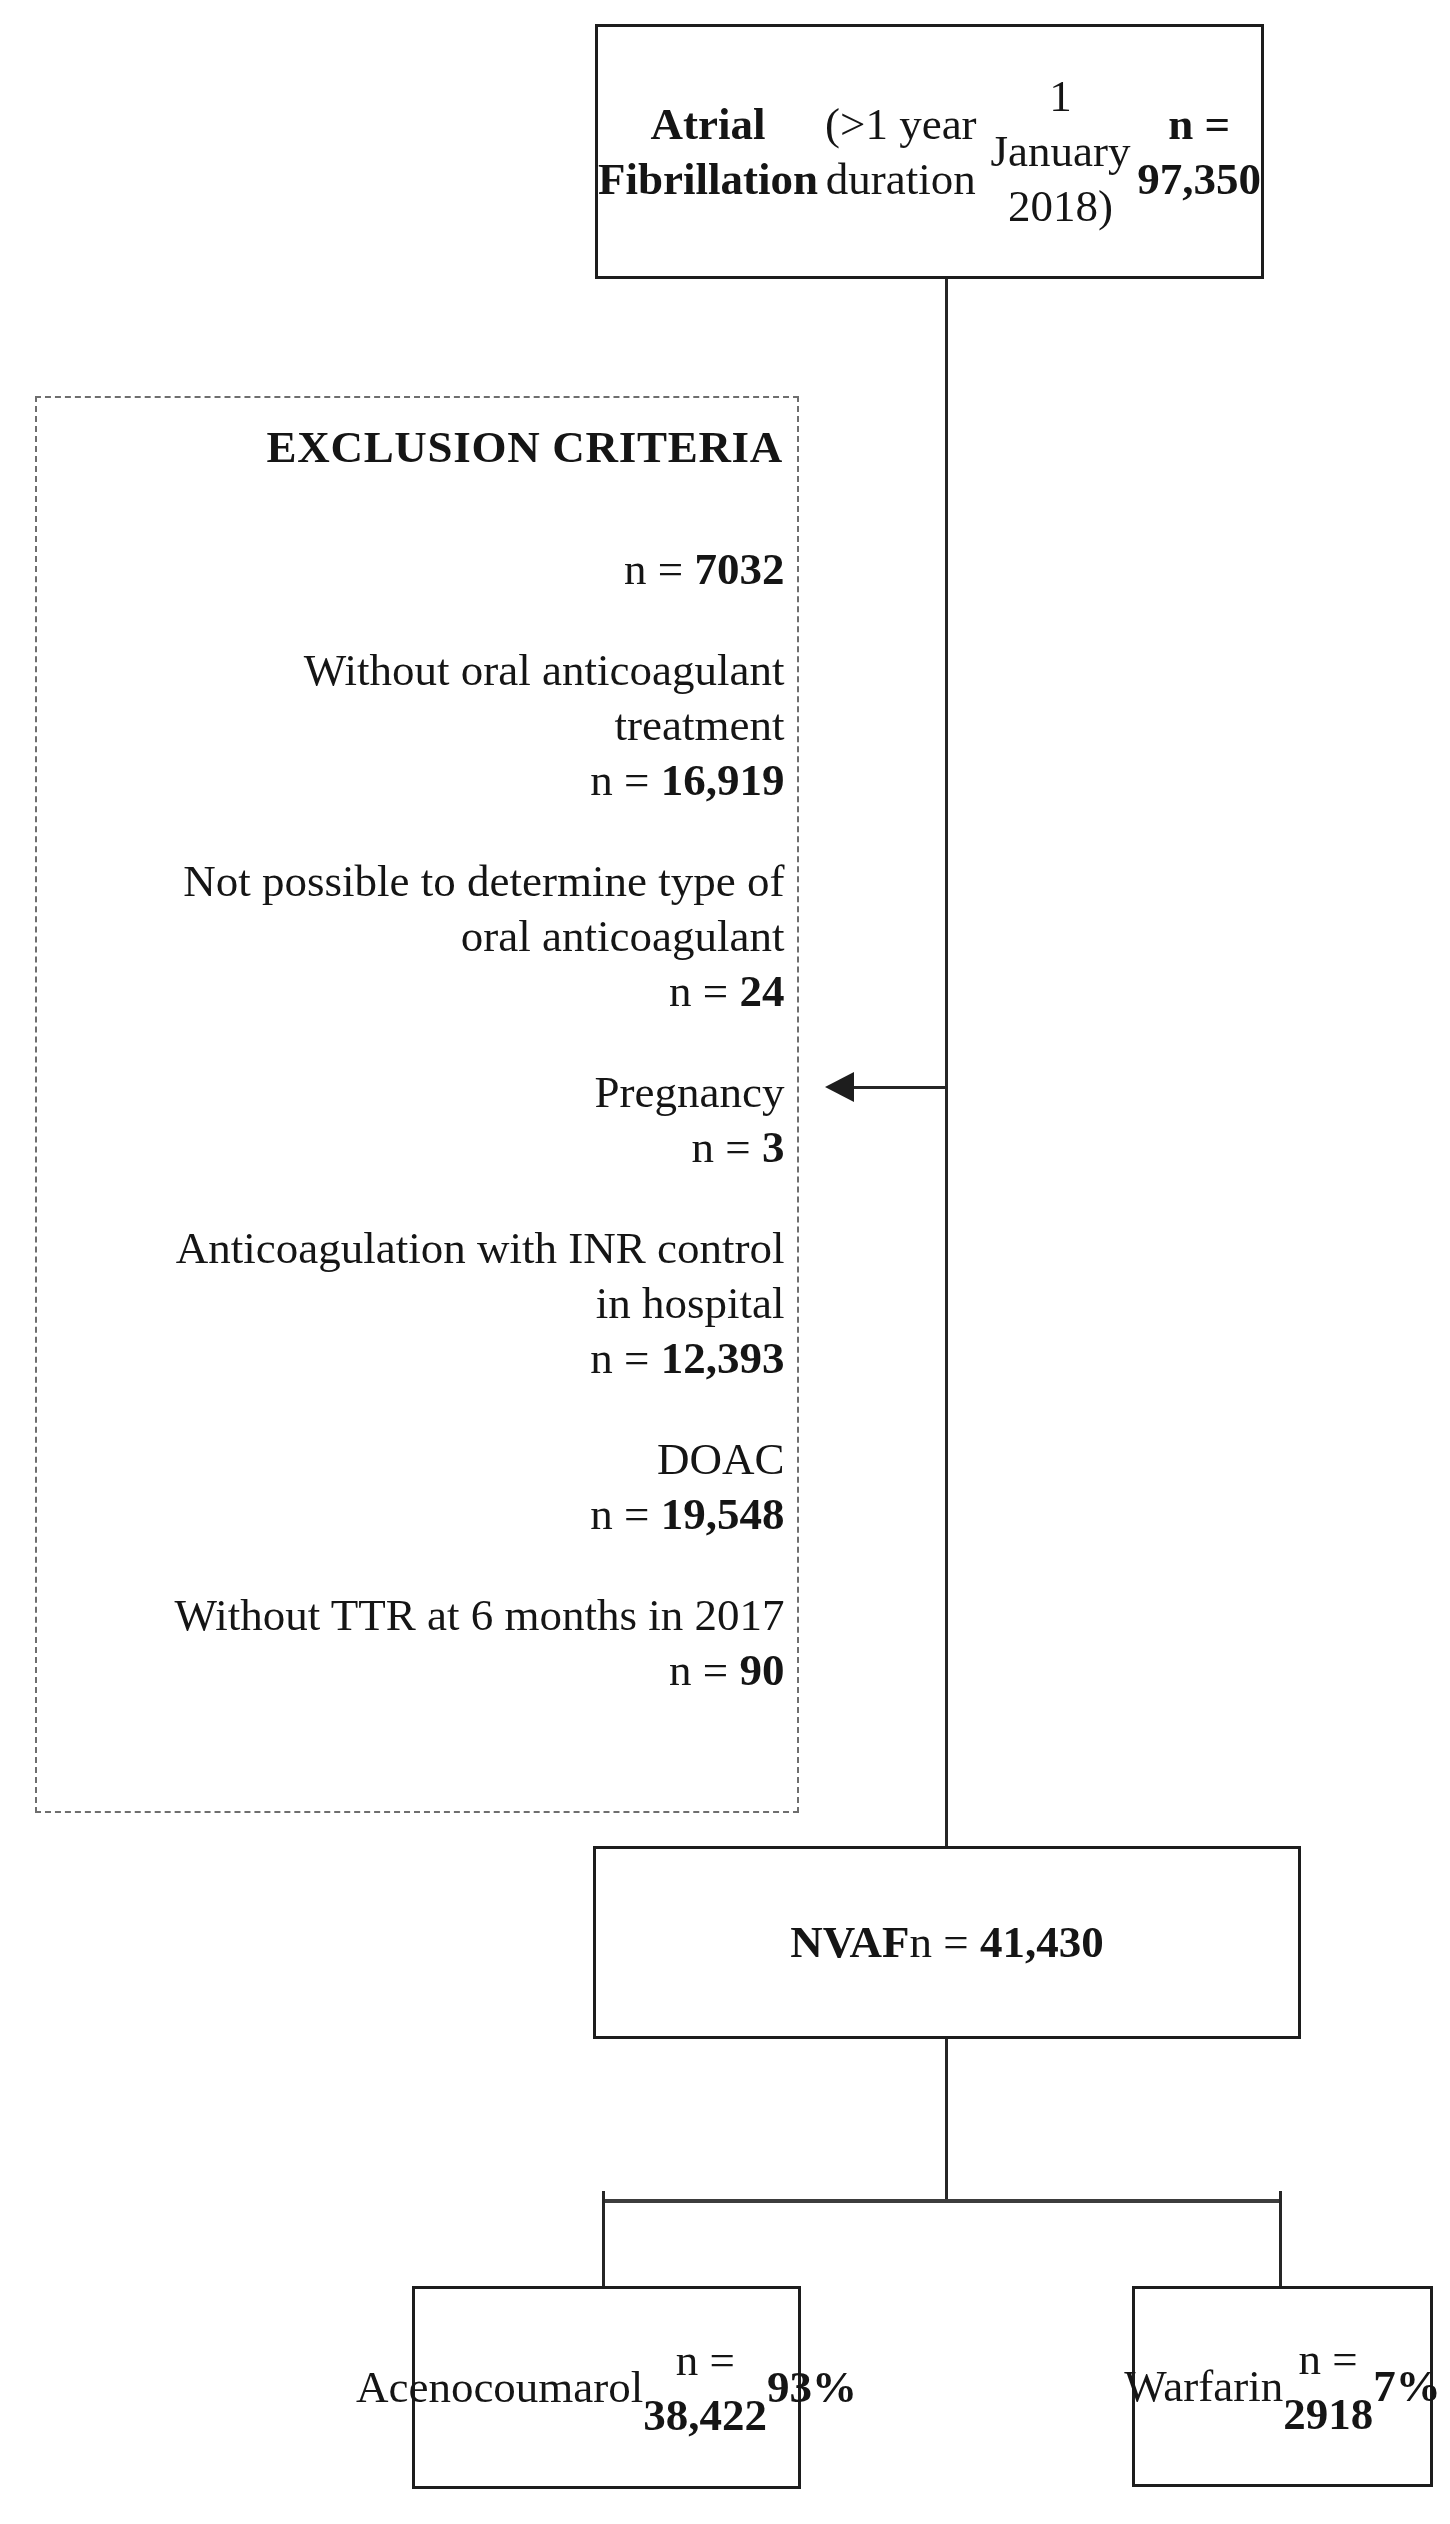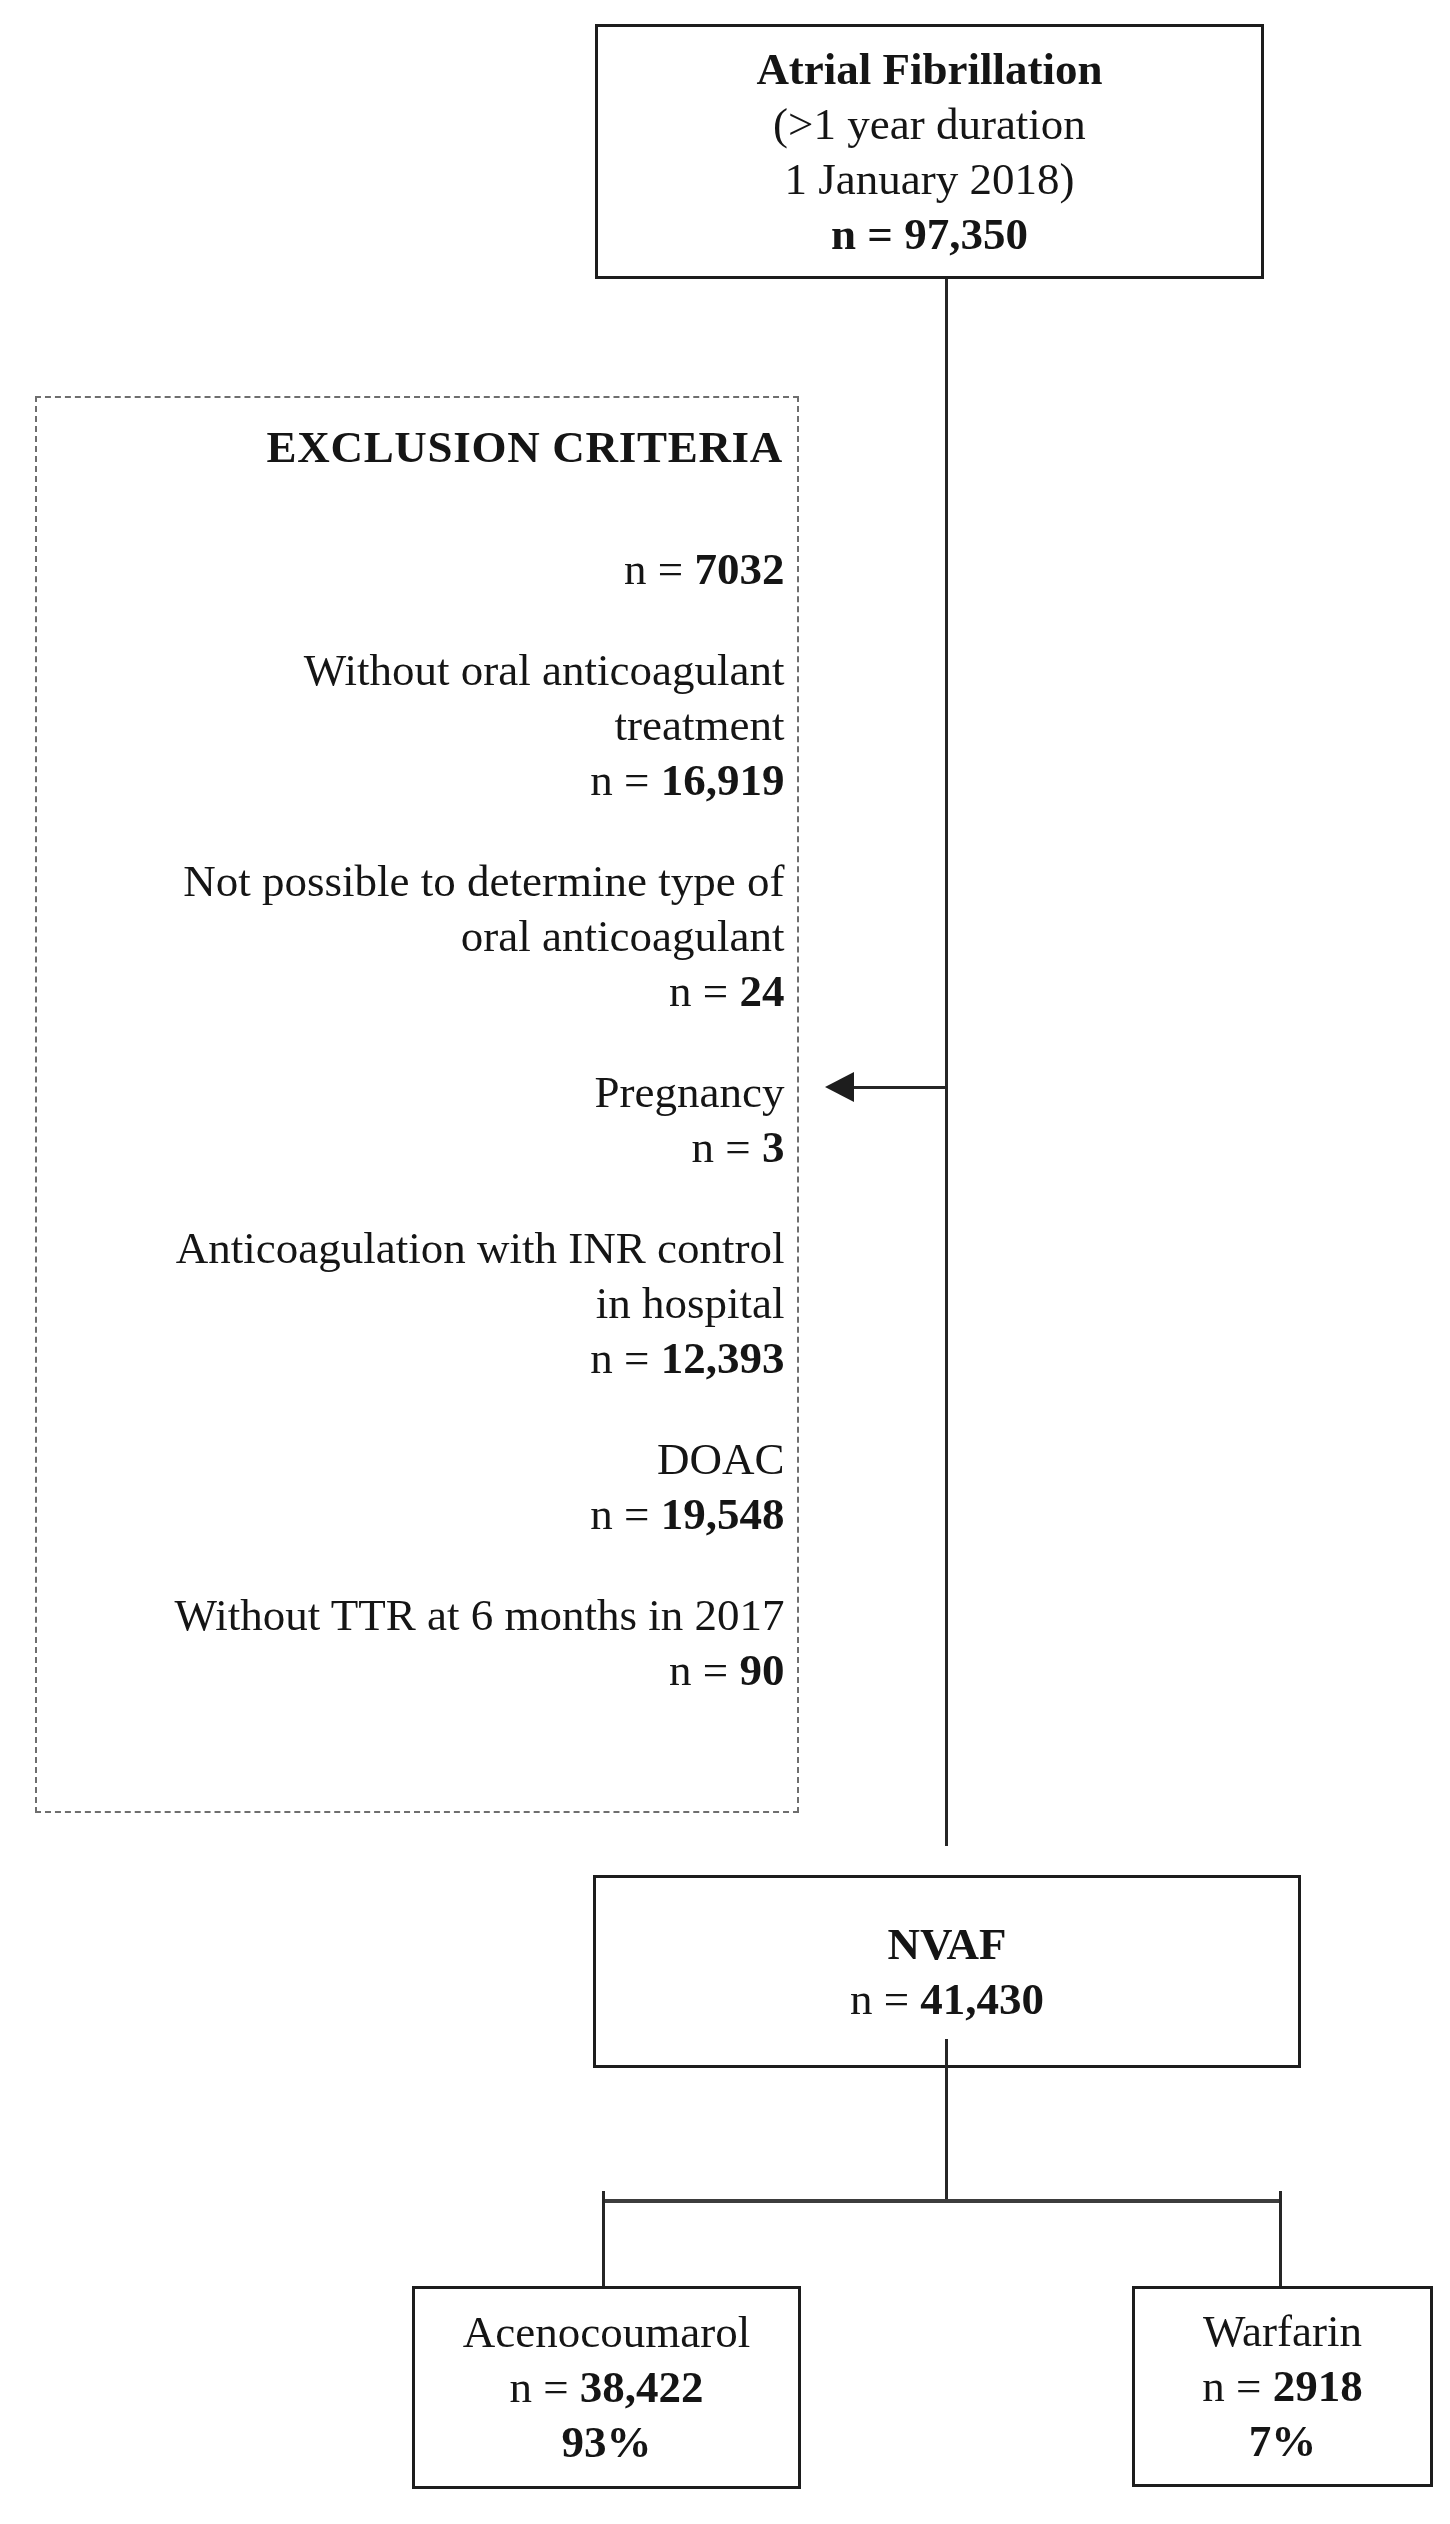--- a/index.html
+++ b/index.html
@@ -11,21 +11,21 @@
     font-family:"Liberation Serif","DejaVu Serif",serif;
     color:#151515;
     overflow:hidden;
   }
   .box{
     position:absolute;
     box-sizing:border-box;
     border:3.5px solid #1d1d1d;
     background:#ffffff;
     display:flex;
-    flex-direction:column;
+    flex-direction:row;
     align-items:center;
     justify-content:center;
     text-align:center;
     font-size:45px;
     line-height:55px;
   }
   .bold{font-weight:700;}
   .vline,.hline{position:absolute;background:#262626;}
   .dashed-box{
     position:absolute;
@@ -45,21 +45,21 @@
     border-style:solid;
     border-color:transparent;
     border-width:15.4px 29.5px 15.4px 0;
     border-right-color:#1d1d1d;
   }
   .top-box{left:595px;top:24px;width:669px;height:255px;}
   .connector-top{left:945px;top:279px;width:2.8px;height:1567px;}
   .exclusion-box{left:35px;top:396px;width:764px;height:1417px;}
   .arrow-shaft{left:854px;top:1086px;width:93px;height:2.8px;}
   .arrow-head{left:825px;top:1072px;}
-  .nvaf-box{left:593px;top:1846px;width:708px;height:193px;margin-top:29px;}
+  .nvaf-box{left:593px;top:1846px;width:708px;height:193px;}
   .connector-mid{left:945px;top:2039px;width:2.8px;height:162px;}
   .branch-line{left:602px;top:2199px;width:680px;height:3.5px;background:#3d3d3d;}
   .descender-left{left:602px;top:2191px;width:2.8px;height:95px;}
   .descender-right{left:1279px;top:2191px;width:2.8px;height:95px;}
   .aceno-box{left:412px;top:2286px;width:389px;height:203px;}
   .warfarin-box{left:1132px;top:2286px;width:301px;height:201px;}
 </style>
 </head>
 <body>
 

